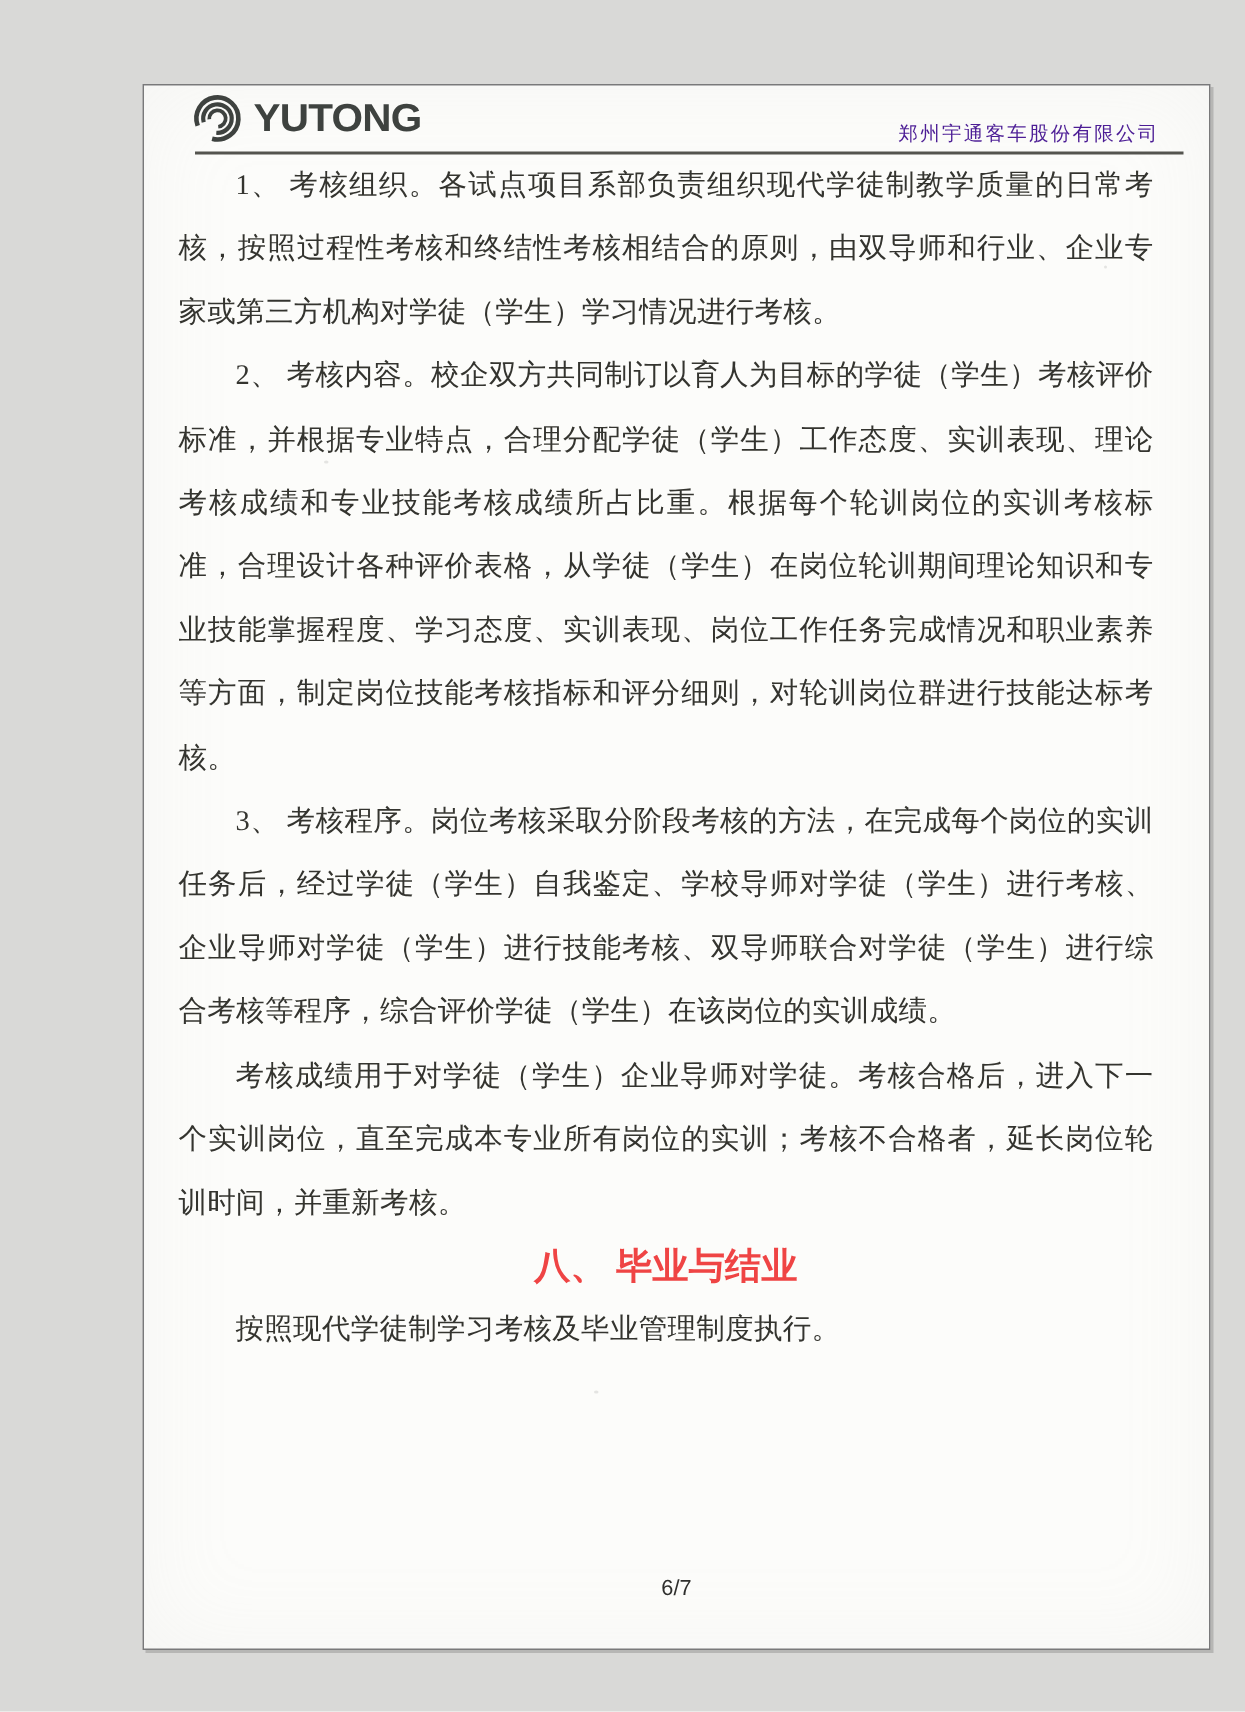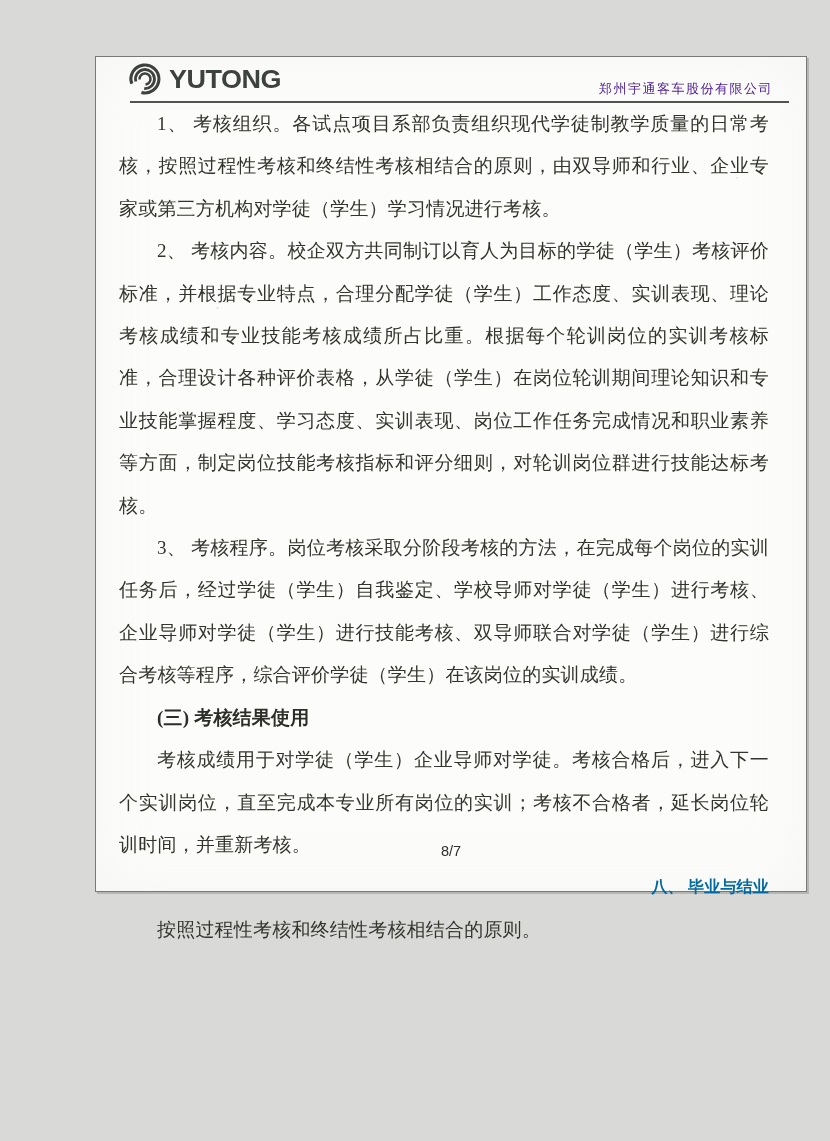--- a/index.html
+++ b/index.html
@@ -6,21 +6,21 @@
   html, body { width: 830px; height: 1141px; }
   body {
     background: #d9d9d7;
     position: relative;
     overflow: hidden;
     font-family: "Liberation Serif", "DejaVu Serif", serif;
   }
   .scan-page {
     position: absolute;
     left: 95px; top: 56px;
-    width: 712px; height: 836px;
+    width: 712px; height: 1044px;
     background: #fcfcfa;
     border: 1px solid #79797a;
     box-shadow: 2px 2px 0 rgba(140,140,138,0.45), inset 0 0 60px rgba(200,200,196,0.12);
   }
   .doc-header {
     position: relative;
     margin: 6px 17px 0 34px;
     height: 38px;
   }
   .logo {
@@ -66,23 +66,23 @@
   .doc-content p.body { text-indent: 2em; }
   .doc-content p.sub-heading {
     font-weight: bold;
     text-indent: 2em;
     text-align: left;
     color: #2c2c28;
   }
   .doc-content p.section-heading {
     font-weight: bold;
     text-indent: 0;
-    text-align: right;
-    font-size: 16px;
-    color: #0369a1;
+    text-align: center;
+    font-size: 24px;
+    color: #ef4444;
   }
   .page-number {
     position: absolute;
     left: 0; right: 0; bottom: 32px;
     text-align: center;
     font-family: "Liberation Sans", "DejaVu Sans", sans-serif;
     font-size: 14.5px;
     color: #2e2e2c;
   }
   
@@ -103,24 +103,23 @@
       <span class="logo-word">YUTONG</span>
     </div>
     <span class="company-name">郑州宇通客车股份有限公司</span>
     <div class="header-rule"></div>
   </div>
 
   <div class="doc-content">
       <p class="body">1、 考核组织。各试点项目系部负责组织现代学徒制教学质量的日常考核，按照过程性考核和终结性考核相结合的原则，由双导师和行业、企业专家或第三方机构对学徒（学生）学习情况进行考核。</p>
       <p class="body">2、 考核内容。校企双方共同制订以育人为目标的学徒（学生）考核评价标准，并根据专业特点，合理分配学徒（学生）工作态度、实训表现、理论考核成绩和专业技能考核成绩所占比重。根据每个轮训岗位的实训考核标准，合理设计各种评价表格，从学徒（学生）在岗位轮训期间理论知识和专业技能掌握程度、学习态度、实训表现、岗位工作任务完成情况和职业素养等方面，制定岗位技能考核指标和评分细则，对轮训岗位群进行技能达标考核。</p>
       <p class="body">3、 考核程序。岗位考核采取分阶段考核的方法，在完成每个岗位的实训任务后，经过学徒（学生）自我鉴定、学校导师对学徒（学生）进行考核、企业导师对学徒（学生）进行技能考核、双导师联合对学徒（学生）进行综合考核等程序，综合评价学徒（学生）在该岗位的实训成绩。</p>
-      <p class="sub-heading">(三) 考核结果使用</p>
       <p class="body">考核成绩用于对学徒（学生）企业导师对学徒。考核合格后，进入下一个实训岗位，直至完成本专业所有岗位的实训；考核不合格者，延长岗位轮训时间，并重新考核。</p>
       <p class="section-heading">八、 毕业与结业</p>
-      <p class="body">按照过程性考核和终结性考核相结合的原则。</p>
+      <p class="body">按照现代学徒制学习考核及毕业管理制度执行。</p>
     </div>
 
-  <div class="page-number">8/7</div>
+  <div class="page-number">6/7</div>
 
   <div class="speck" style="left:120px; top:250px; width:3px; height:2px;"></div>
   <div class="speck" style="left:640px; top:120px; width:2px; height:2px;"></div>
   <div class="speck" style="left:300px; top:870px; width:3px; height:2px;"></div>
 </div>
 
 </body></html>

